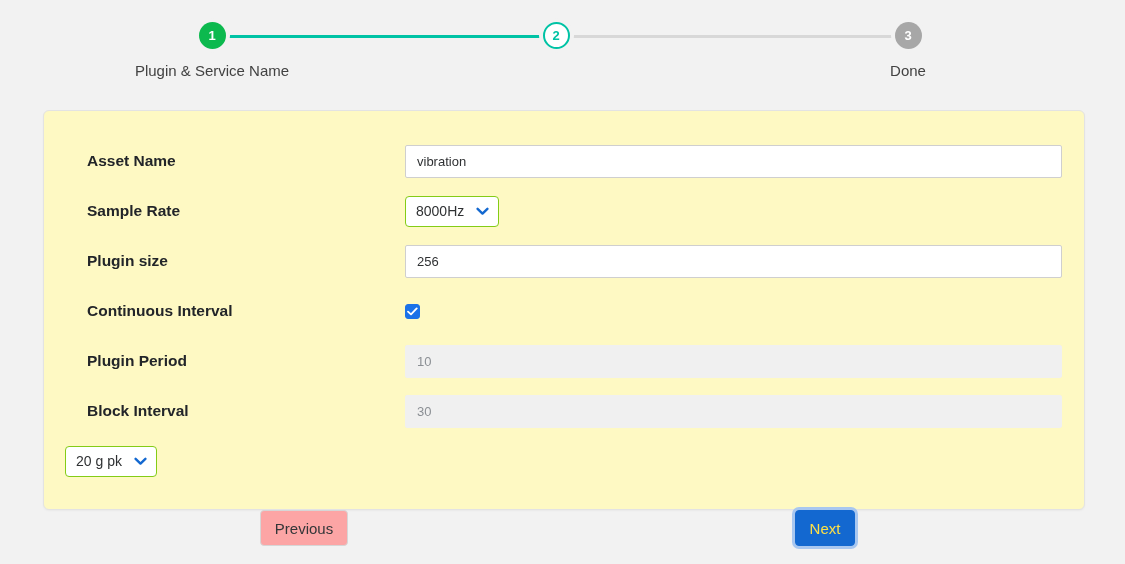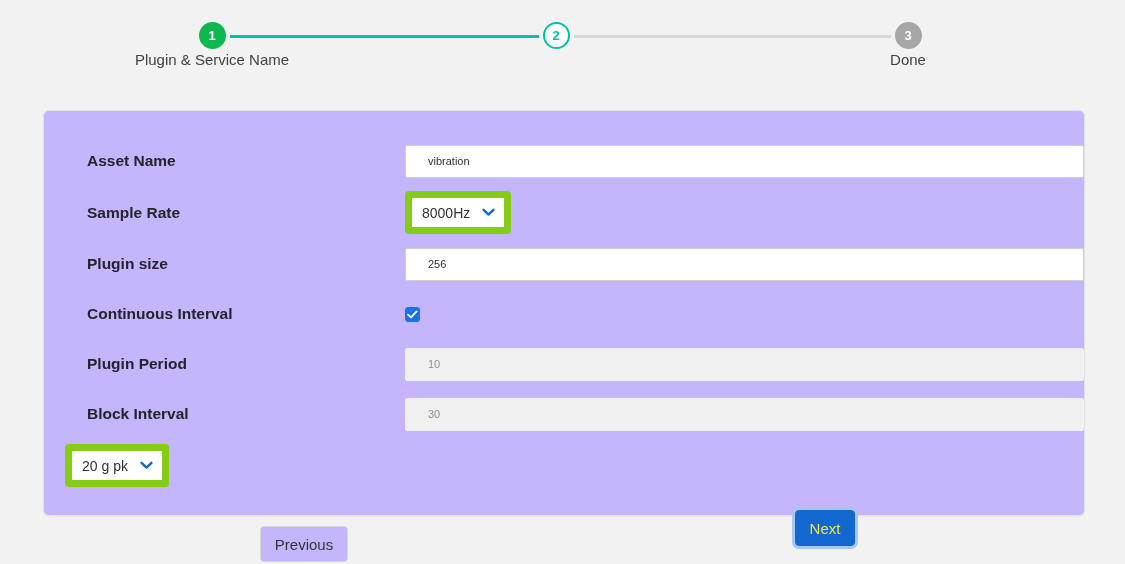--- a/index.html
+++ b/index.html
@@ -64,34 +64,34 @@
     background: #ffffff;
     color: #00c3a5;
     border: 2px solid #00c3a5;
     line-height: 23px;
   }
   .bubble.pending {
     background: #a7a7a7;
     color: #ffffff;
   }
   .step-label {
-    margin-top: 2px;
+    margin-top: 13px;
     font-size: 15px;
     color: #424242;
     white-space: nowrap;
   }
 
   
   .card {
     position: absolute;
     left: 43px;
     top: 110px;
     width: 1042px;
     box-sizing: border-box;
-    background: #c4b5fd;
+    background: #fef9c3;
     border: 1px solid #e3e3e3;
     border-radius: 6px;
     box-shadow: 0 1px 2px rgba(0,0,0,0.04);
     padding: 30px 21px 28px 21px;
   }
 
   .form-row {
     display: flex;
     align-items: center;
     min-height: 40px;
@@ -109,43 +109,43 @@
     box-sizing: border-box;
   }
   .form-control-wrap {
     flex: 1 1 auto;
   }
 
   .text-input {
     width: 633px;
     height: 25px;
     box-sizing: content-box;
-    padding: 3px 22px;
-    font-size: 11px;
+    padding: 3px 11px;
+    font-size: 13px;
     font-family: "Liberation Sans", sans-serif;
     color: #2f3133;
     background: #ffffff;
     border: 1px solid #cfcfcf;
     border-radius: 2px;
     outline: none;
   }
   .text-input.disabled {
     background: #f0f0f0;
     border-color: #f0f0f0;
     color: #8b8f94;
   }
 
   .select-box {
     display: inline-flex;
     align-items: center;
     gap: 12px;
     height: 19px;
     padding: 5px 9px 5px 10px;
     background: #ffffff;
-    border: 7px solid #84cc16;
+    border: 1px solid #84cc16;
     border-radius: 4px;
     font-size: 14px;
     color: #2f3133;
     cursor: pointer;
   }
   .select-box .chev {
     display: inline-block;
     line-height: 0;
   }
 
@@ -173,24 +173,24 @@
   .btn {
     position: absolute;
     font-family: "Liberation Sans", sans-serif;
     font-size: 15px;
     border-radius: 4px;
     cursor: pointer;
     box-sizing: border-box;
   }
   .btn-previous {
     left: 260px;
-    top: 16px;
+    top: 0;
     width: 88px;
     height: 36px;
-    background: #c4b5fd;
+    background: #fca5a5;
     border: 1px solid #d6d6d6;
     color: #333638;
   }
   .btn-next {
     left: 795px;
     top: 0;
     width: 60px;
     height: 36px;
     background: #1368d0;
     border: 1px solid #1368d0;

